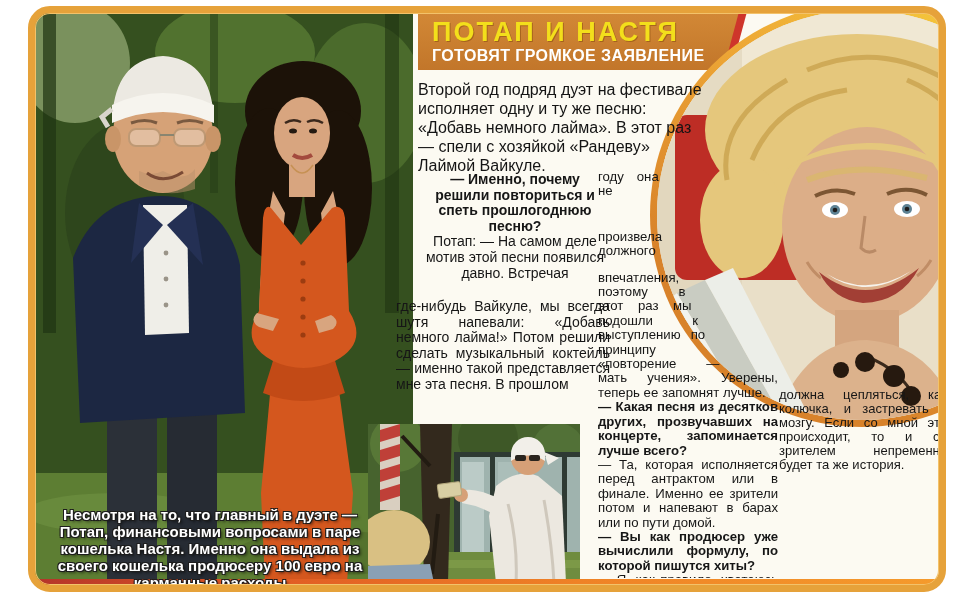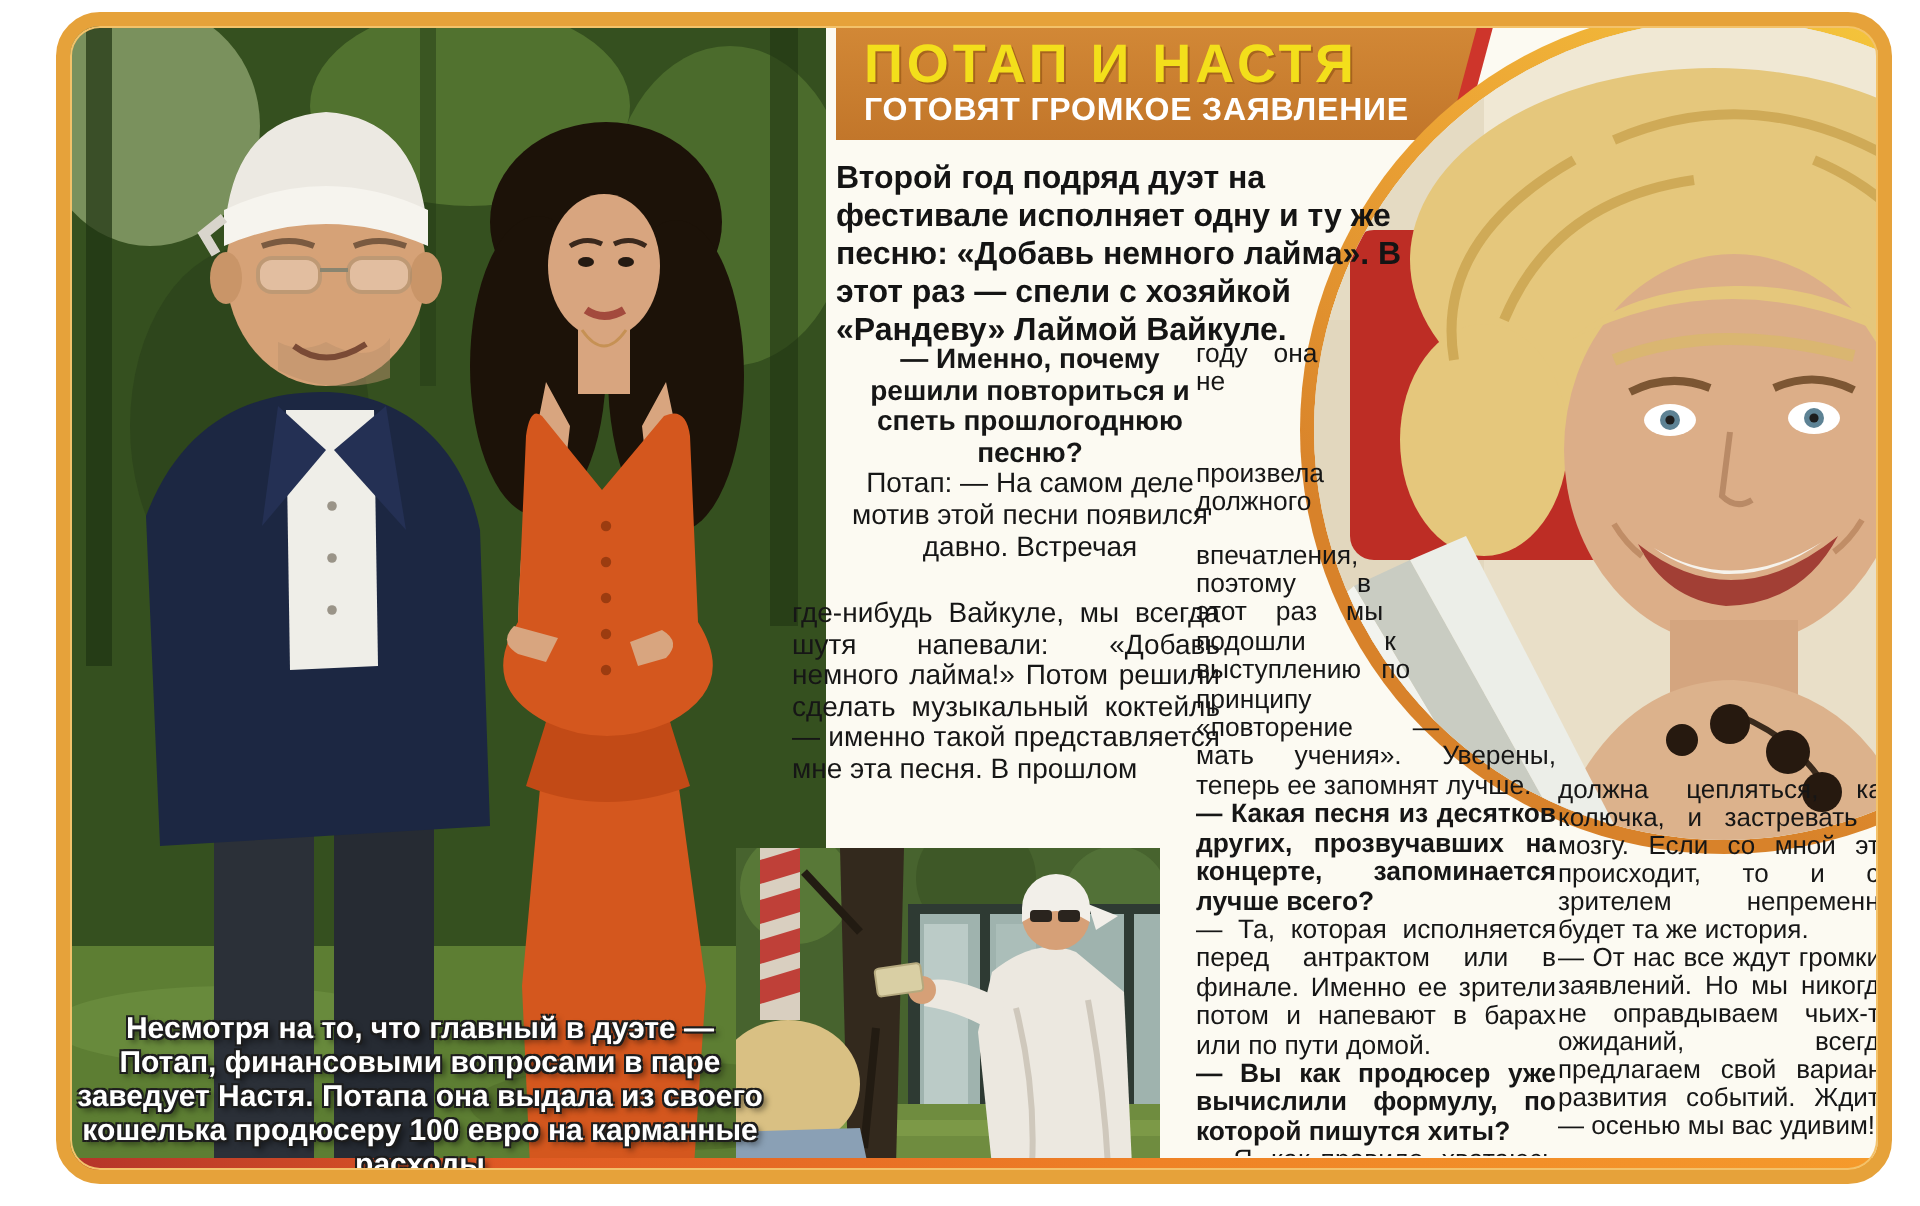--- a/index.html
+++ b/index.html
@@ -26,21 +26,21 @@
   .banner-stripe{left:703px;top:7px;width:8px;height:57px;background:#ce352b;transform:skewX(-15deg);z-index:2;}
   .wedge1{left:838px;top:0;width:76px;height:26px;background:#e0862c;transform:skewX(-30deg);z-index:2;}
   .wedge2{left:858px;top:0;width:44px;height:13px;background:#f3bc3f;z-index:2;}
 
   .laima{left:622px;top:-3px;width:424px;height:424px;border-radius:50%;z-index:3;
          background:linear-gradient(215deg,#f6cf3d 5%,#eda635 40%,#d8822a 75%);
          padding:7px;box-sizing:border-box;}
   .laima-inner{width:410px;height:410px;border-radius:50%;overflow:hidden;background:#e9dfc8;}
 
   .textblock{z-index:4;}
-  .intro{left:390px;top:74px;width:292px;font-size:16px;line-height:19px;font-weight:700;color:#141414;}
+  .intro{left:390px;top:74px;width:292px;font-size:16px;line-height:19px;font-weight:400;color:#141414;}
   .col1{left:394px;top:166px;width:186px;font-size:14px;line-height:15.6px;text-align:center;}
   .col1b{left:368px;top:293px;width:214px;font-size:14px;line-height:15.6px;text-align:justify;}
   .col2{left:570px;top:164px;width:180px;font-size:13.2px;line-height:14.4px;text-align:justify;
         max-height:408px;overflow:hidden;}
   .col3{left:751px;top:342px;width:168px;font-size:13px;line-height:14px;text-align:justify;
         max-height:231px;overflow:hidden;margin-top:40px;}
   .float-cut{float:right;width:122px;height:196px;
              shape-outside:polygon(4px 0px,122px 0px,122px 196px,68px 196px,40px 140px,0px 45px);}
   p{margin:0;}
   .q{font-weight:700;}
@@ -216,22 +216,21 @@
       <div class="float-cut"></div>
       <p>году она не произвела должного впечатления, поэтому в этот раз мы подошли к выступлению по принципу «повторение — мать учения». Уверены, теперь ее запомнят лучше.</p>
       <p class="q">— Какая песня из десятков других, прозвучавших на концерте, запоминается лучше всего?</p>
       <p>— Та, которая исполняется перед антрактом или в финале. Именно ее зрители потом и напевают в барах или по пути домой.</p>
       <p class="q">— Вы как продюсер уже вычислили формулу, по которой пишутся хиты?</p>
       <p>— Я, как правило, хватаюсь за какое-нибудь словечко. Считаю, что песня</p>
     </div>
 
     <div class="textblock col3">
       <p>должна цепляться, как колючка, и застревать в мозгу. Если со мной это происходит, то и со зрителем непременно будет та же история.</p>
-      <p>— От нас все ждут громких заявлений. Но мы никогда не оправдываем чьих-то ожиданий, всегда предлагаем свой вариант развития событий. Ждите — осенью мы вас удивим!</p>
-    </div>
-
-    <div class="caption">Несмотря на то, что главный в дуэте — Потап, финансовыми вопросами в паре заведует Настя. Потапа она выдала из своего кошелька продюсеру 100 евро на карманные расходы</div>
+    </div>
+
+    <div class="caption">Несмотря на то, что главный в дуэте — Потап, финансовыми вопросами в паре кошелька Настя. Именно она выдала из своего кошелька продюсеру 100 евро на карманные расходы</div>
 
     <div class="bottom-bar"></div>
   </div>
 
   <div class="frame-border"></div>
 </div>
 
 </body></html>

